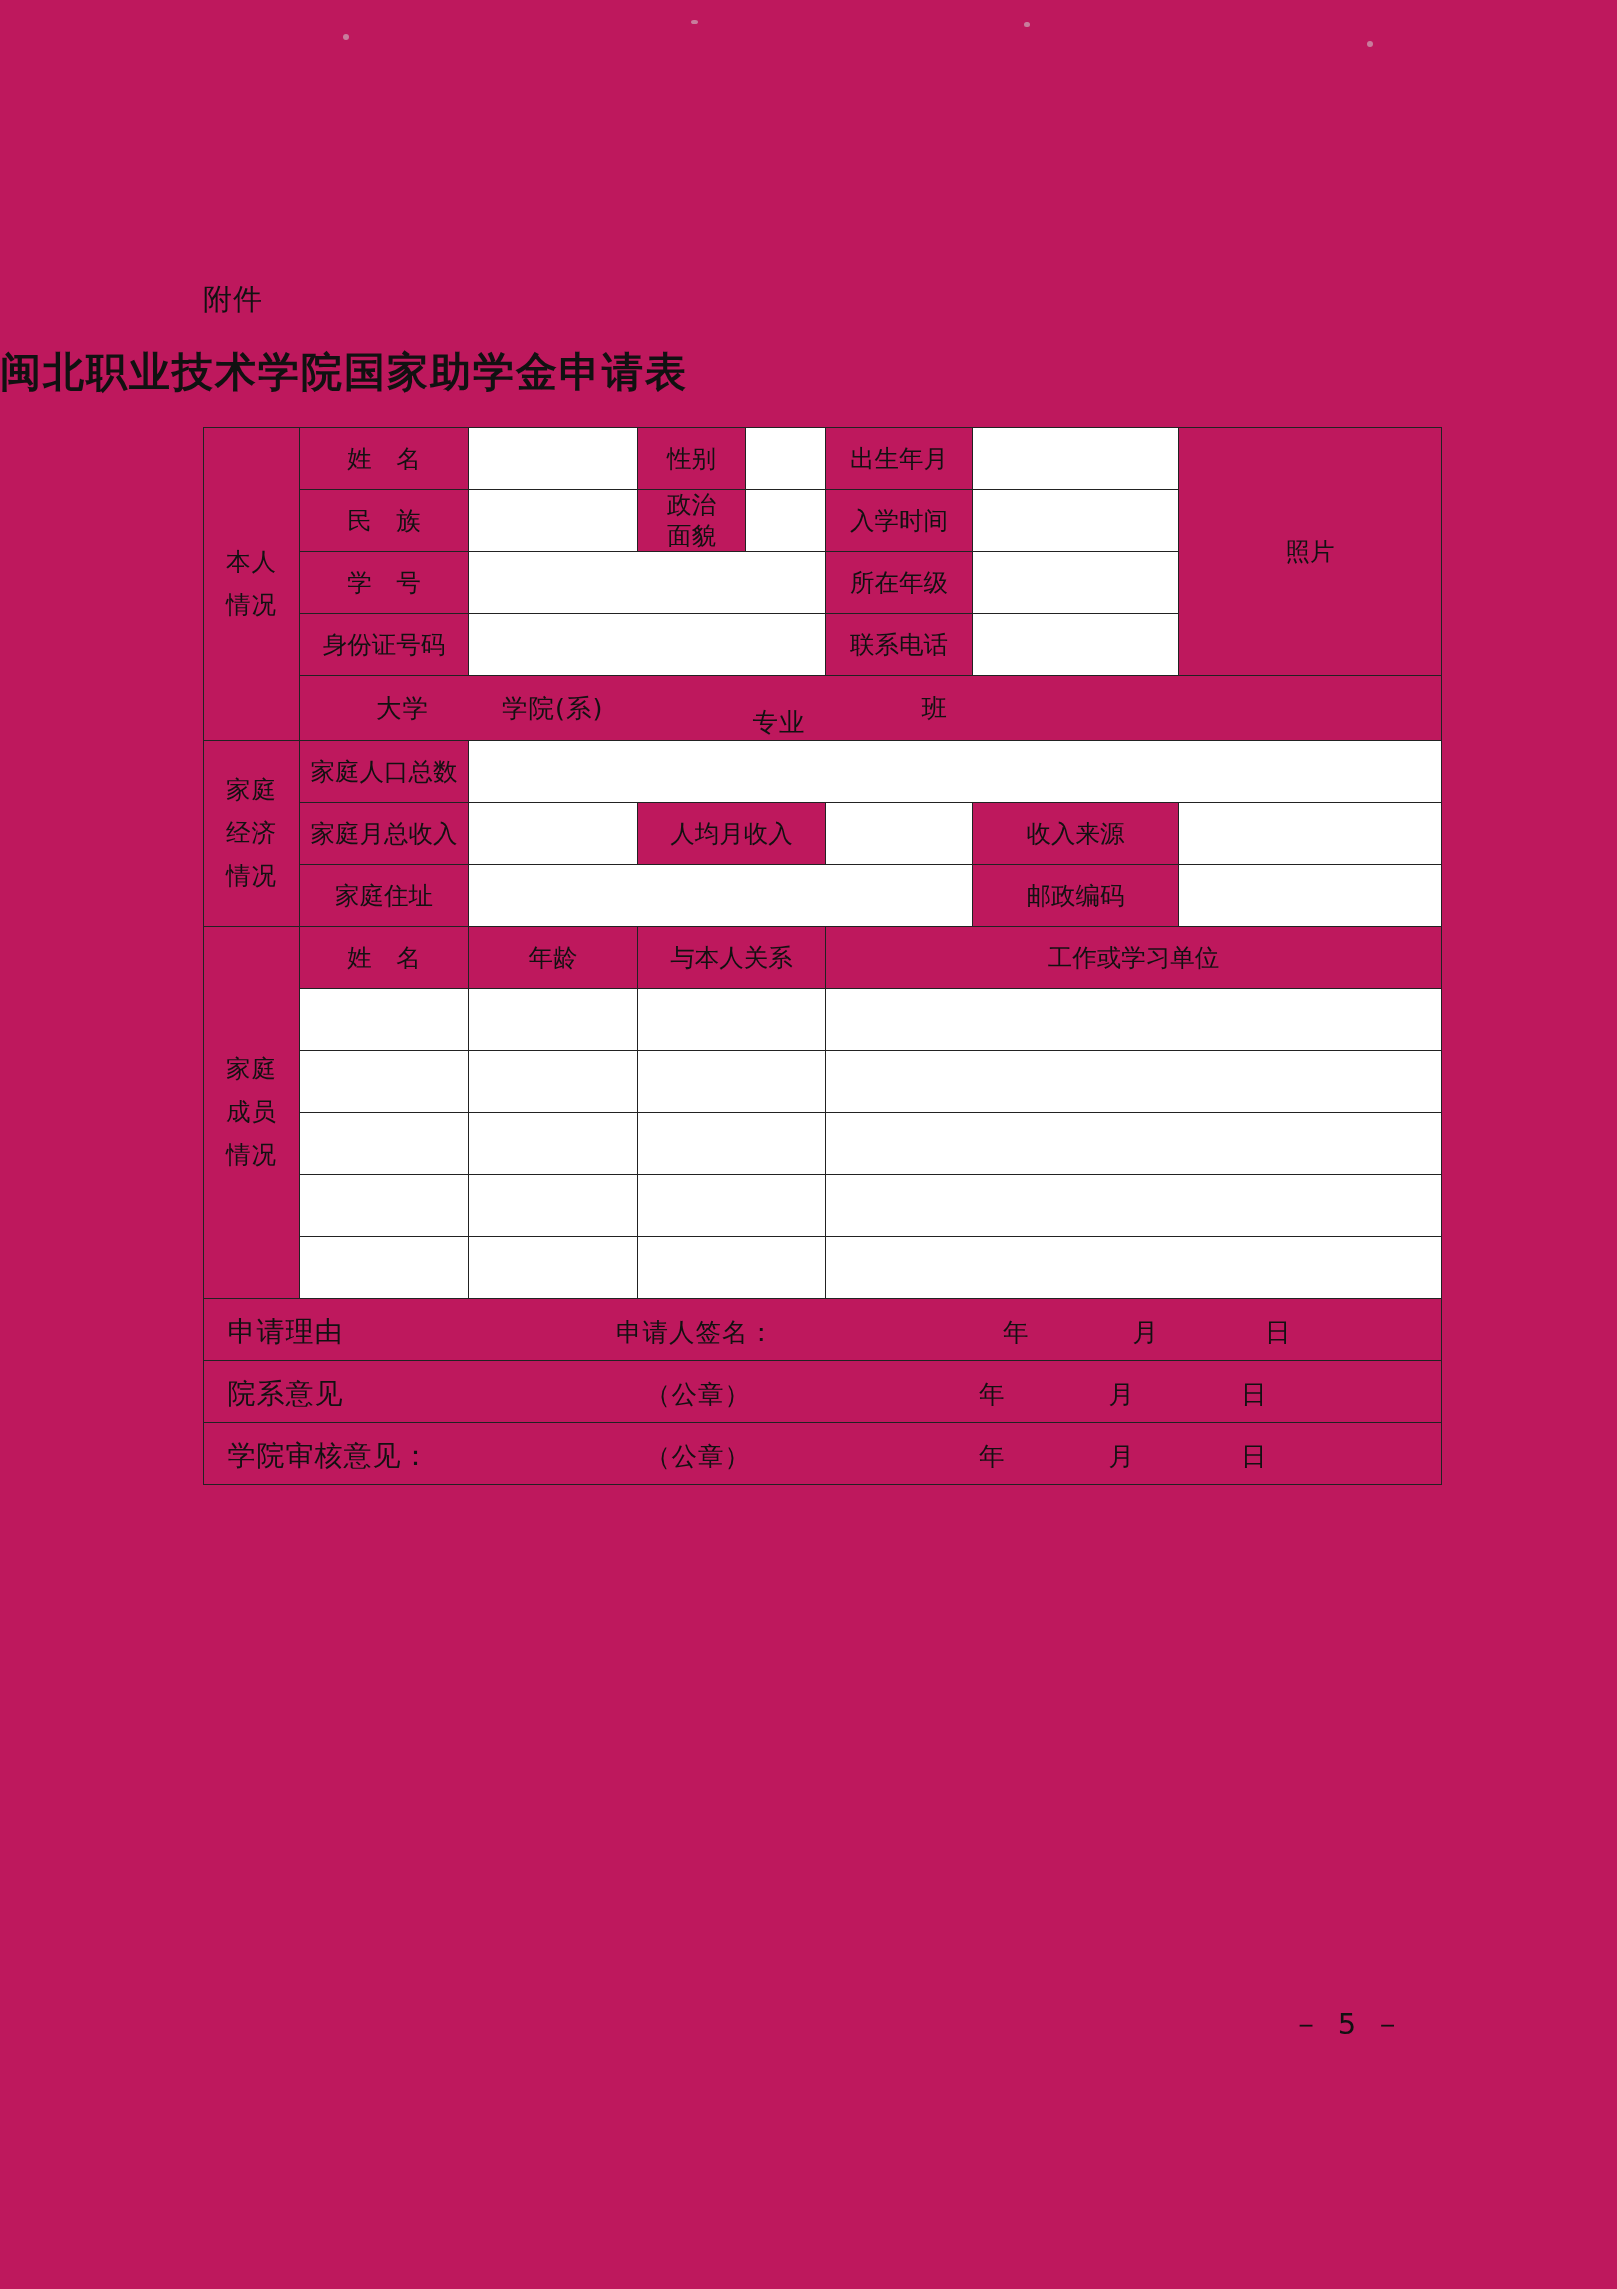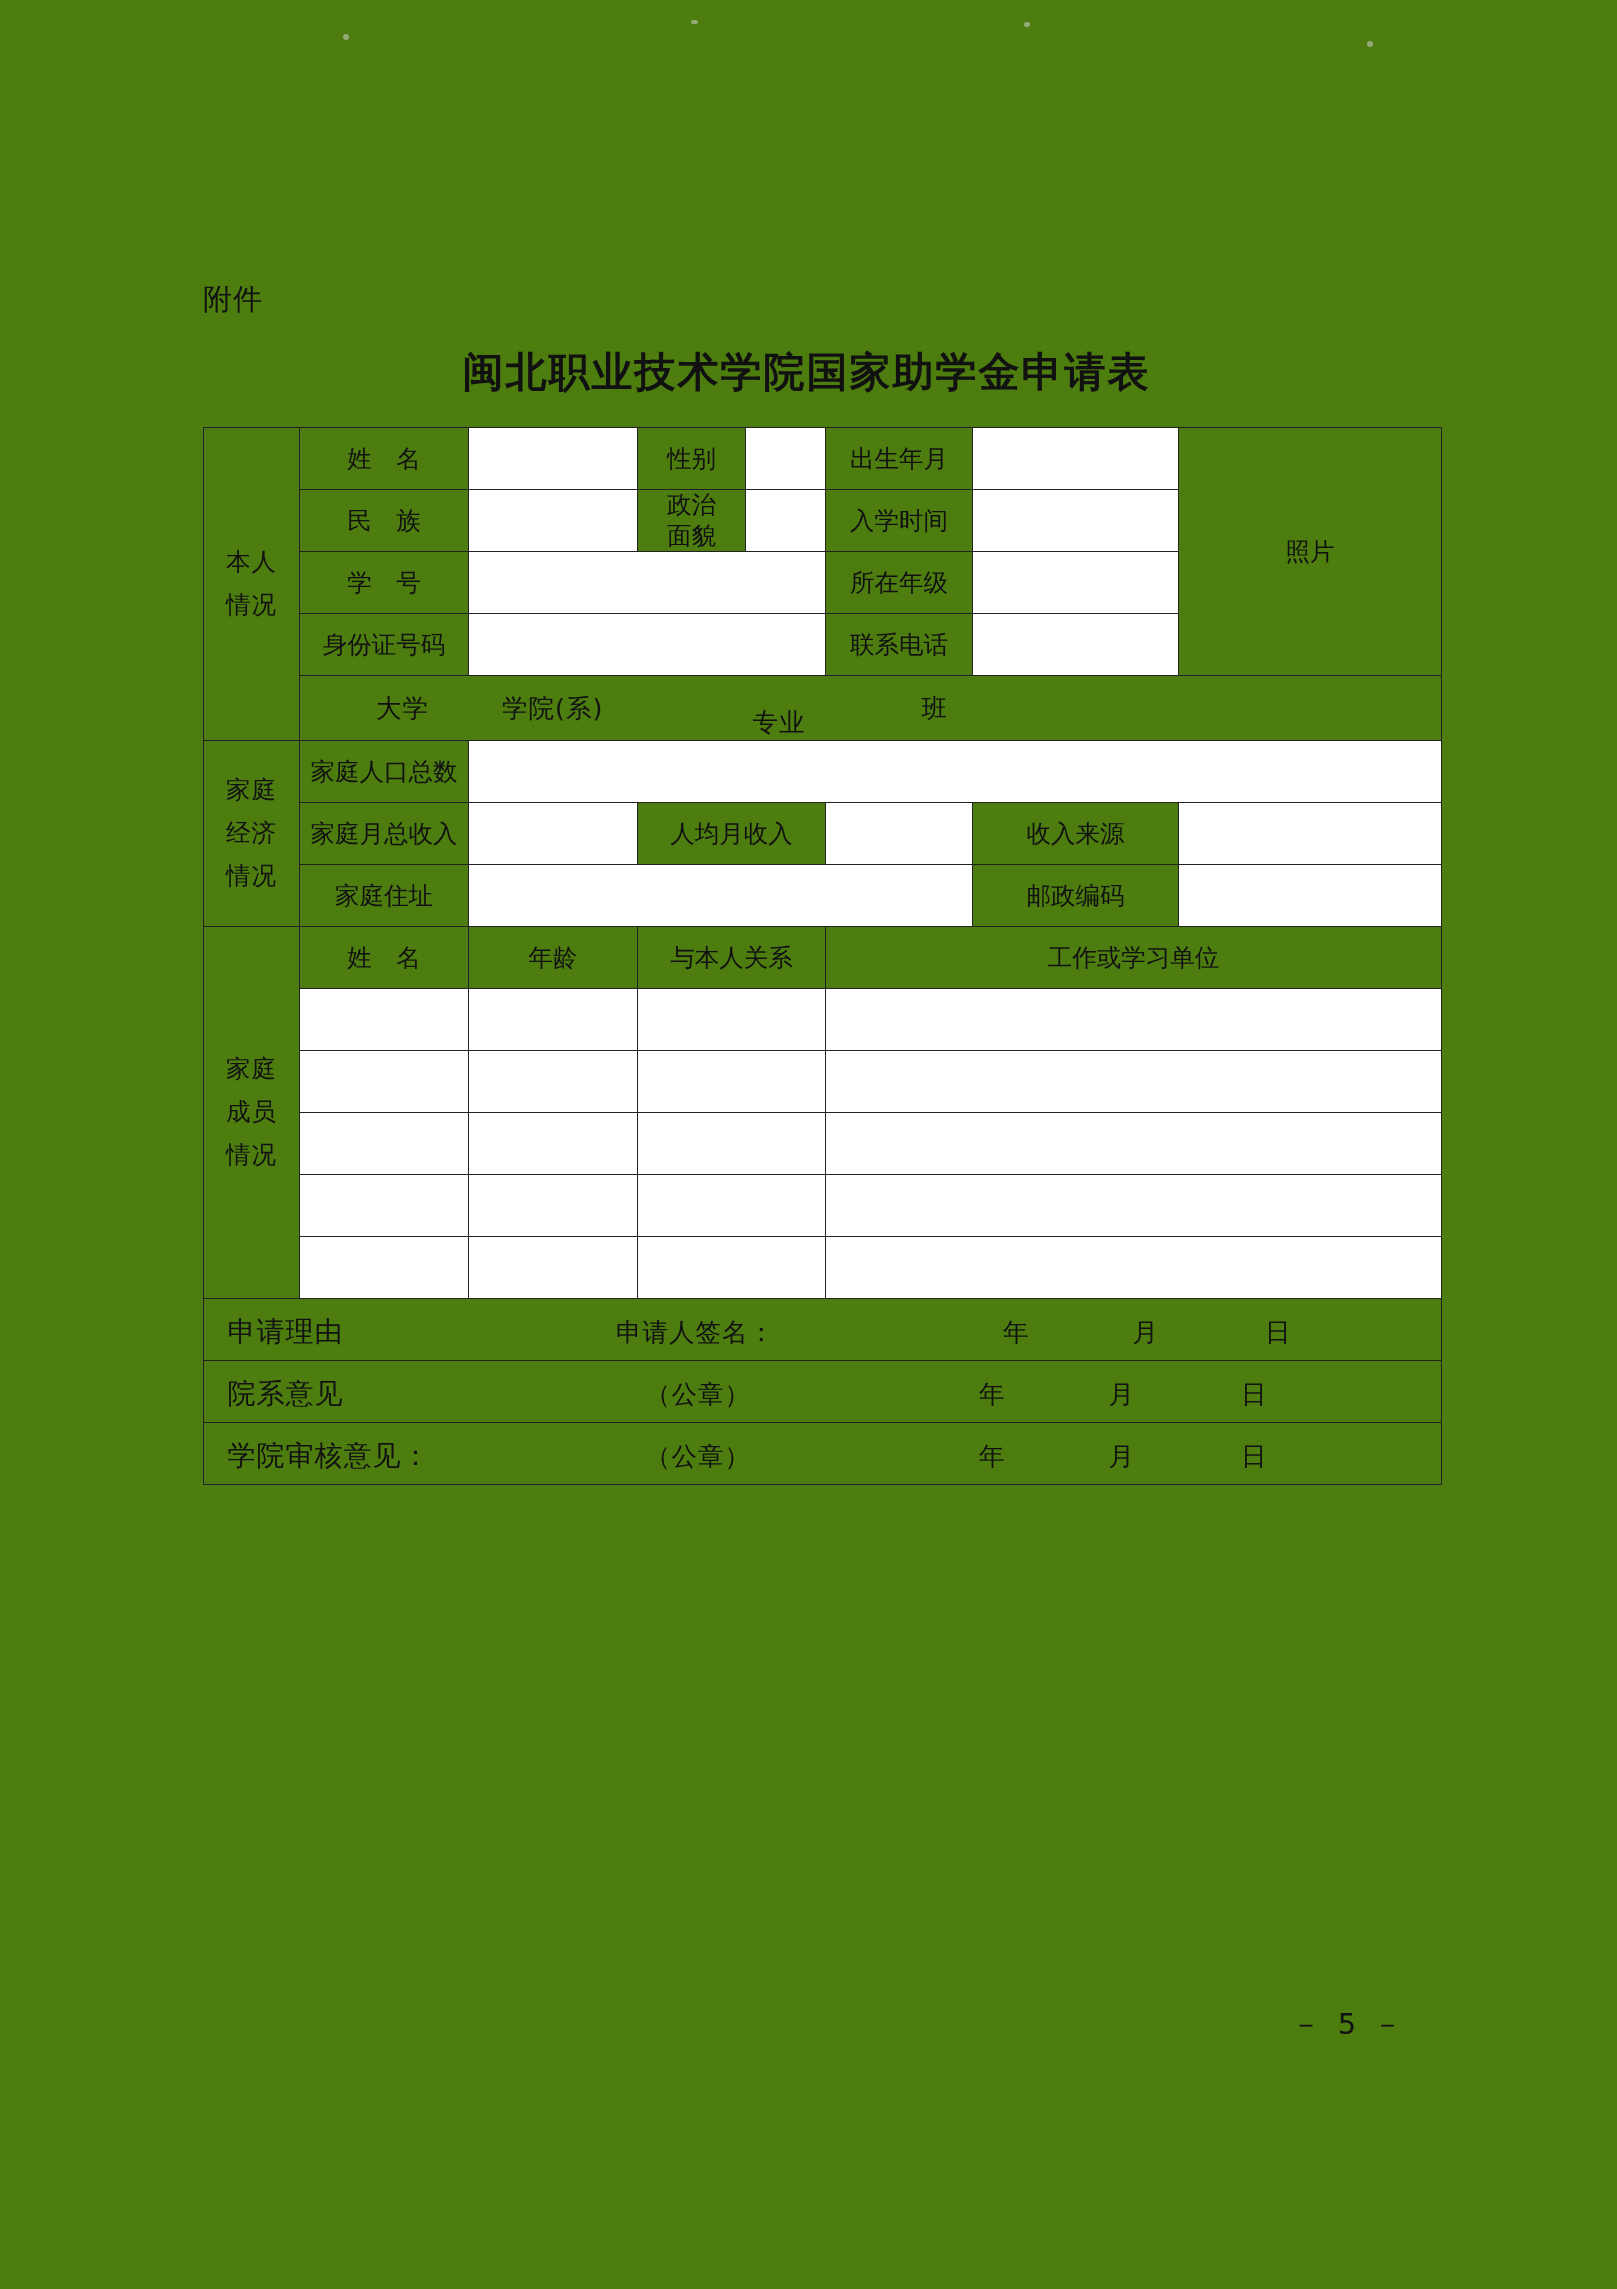--- a/index.html
+++ b/index.html
@@ -12,42 +12,41 @@
     height: 2290px;
     position: relative;
     font-family: "Liberation Serif", "DejaVu Serif", serif;
     color: #111111;
   }
   .page {
     position: absolute;
     top: 0; left: 0;
     width: 1617px;
     height: 2290px;
-    background: #4d7c0f;
+    background: #be185d;
   }
   
   .speck {
     position: absolute;
     background: #cfcfcf;
     border-radius: 50%;
     opacity: .55;
   }
   .attachment-label {
     position: absolute;
     left: 203px;
     top: 280px;
     font-size: 29px;
     letter-spacing: 1px;
     font-family: "DejaVu Sans", "Liberation Sans", sans-serif;
   }
   .doc-title {
     position: absolute;
     left: 0; right: 4px;
     top: 345px;
-    text-align: center;
     font-size: 41px;
     font-weight: bold;
     letter-spacing: 2px;
     font-family: Liberation Sans, sans-serif;
   }
   .form-wrap {
     position: absolute;
     left: 203px;
     top: 427px;
     width: 1237px;

